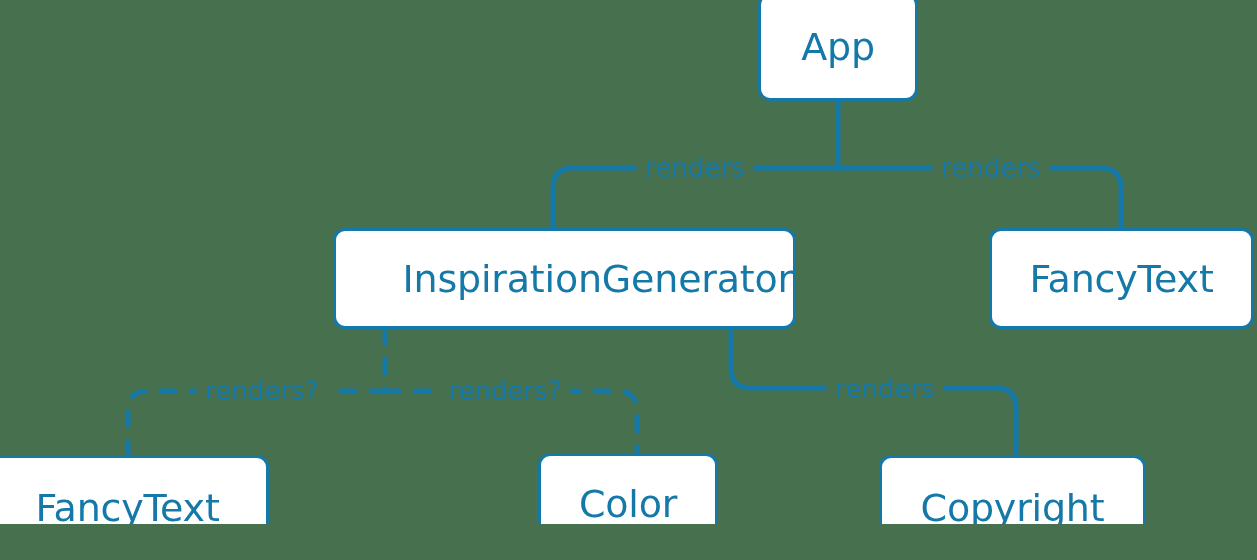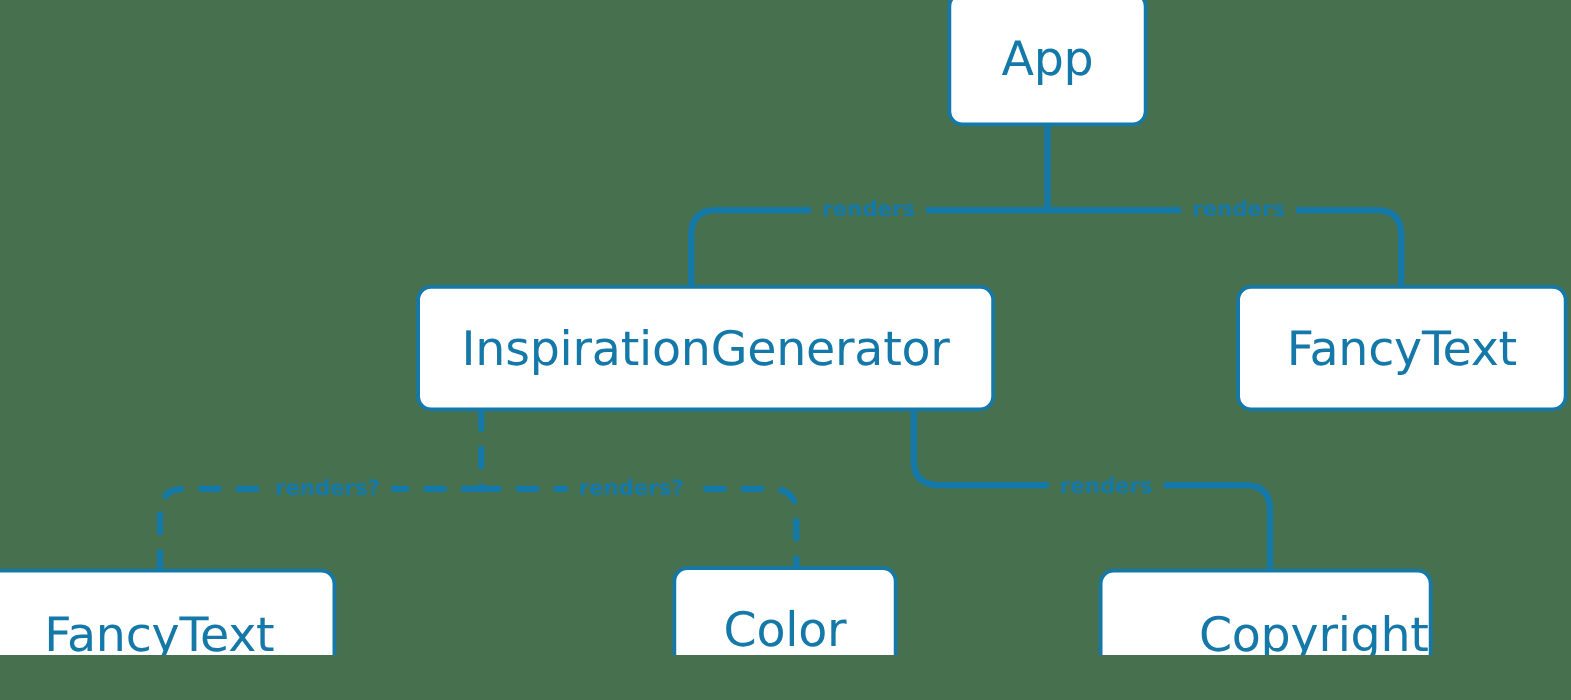--- a/index.html
+++ b/index.html
@@ -35,22 +35,22 @@
     color: #1479a8;
     font-size: 38px;
     font-weight: 400;
     letter-spacing: -0.2px;
     white-space: nowrap;
     z-index: 2;
   }
   .edge-label {
     position: absolute;
     color: #1479a8;
-    font-size: 17px;
-    font-weight: 700;
+    font-size: 26px;
+    font-weight: 400;
     white-space: nowrap;
     z-index: 3;
     background: #47704f;
     padding: 0 9px;
     line-height: 30px;
   }
 </style>
 </head>
 <body>
 
@@ -74,37 +74,37 @@
       <path d="M 385 391 L 148 391 Q 128 391 128 411 L 128 455"></path>
 
       <path d="M 385 391 L 617 391 Q 637 391 637 411 L 637 453"></path>
     </g>
   </svg>
 
   <div class="node" style="left:758px; top:-7px; width:160px; height:108px;">
     <span>App</span>
   </div>
 
-  <div class="node" style="left:333px; top:228px; width:463px; height:101px;">
+  <div class="node" style="left:333px; top:228px; width:463px; height:101px;justify-content:flex-end;">
     <span>InspirationGenerator</span>
   </div>
 
   <div class="node" style="left:989px; top:228px; width:265px; height:101px;">
     <span>FancyText</span>
   </div>
 
   <div class="node" style="left:-14px; top:455px; width:283px; height:106px;">
     <span>FancyText</span>
   </div>
 
   <div class="node" style="left:538px; top:453px; width:180px; height:101px;text-align:right;">
     <span>Color</span>
   </div>
 
-  <div class="node" style="left:879px; top:455px; width:267px; height:106px;justify-content:flex-end;">
+  <div class="node" style="left:879px; top:455px; width:267px; height:106px;">
     <span>Copyright</span>
   </div>
 
   <div class="edge-label" style="left:695px; top:168px; transform:translate(-50%,-50%);">renders</div>
 
   <div class="edge-label" style="left:991px; top:168px; transform:translate(-50%,-50%);">renders</div>
 
   <div class="edge-label" style="left:262px; top:391px; transform:translate(-50%,-50%);">renders?</div>
 
   <div class="edge-label" style="left:505px; top:391px; transform:translate(-50%,-50%);">renders?</div>

